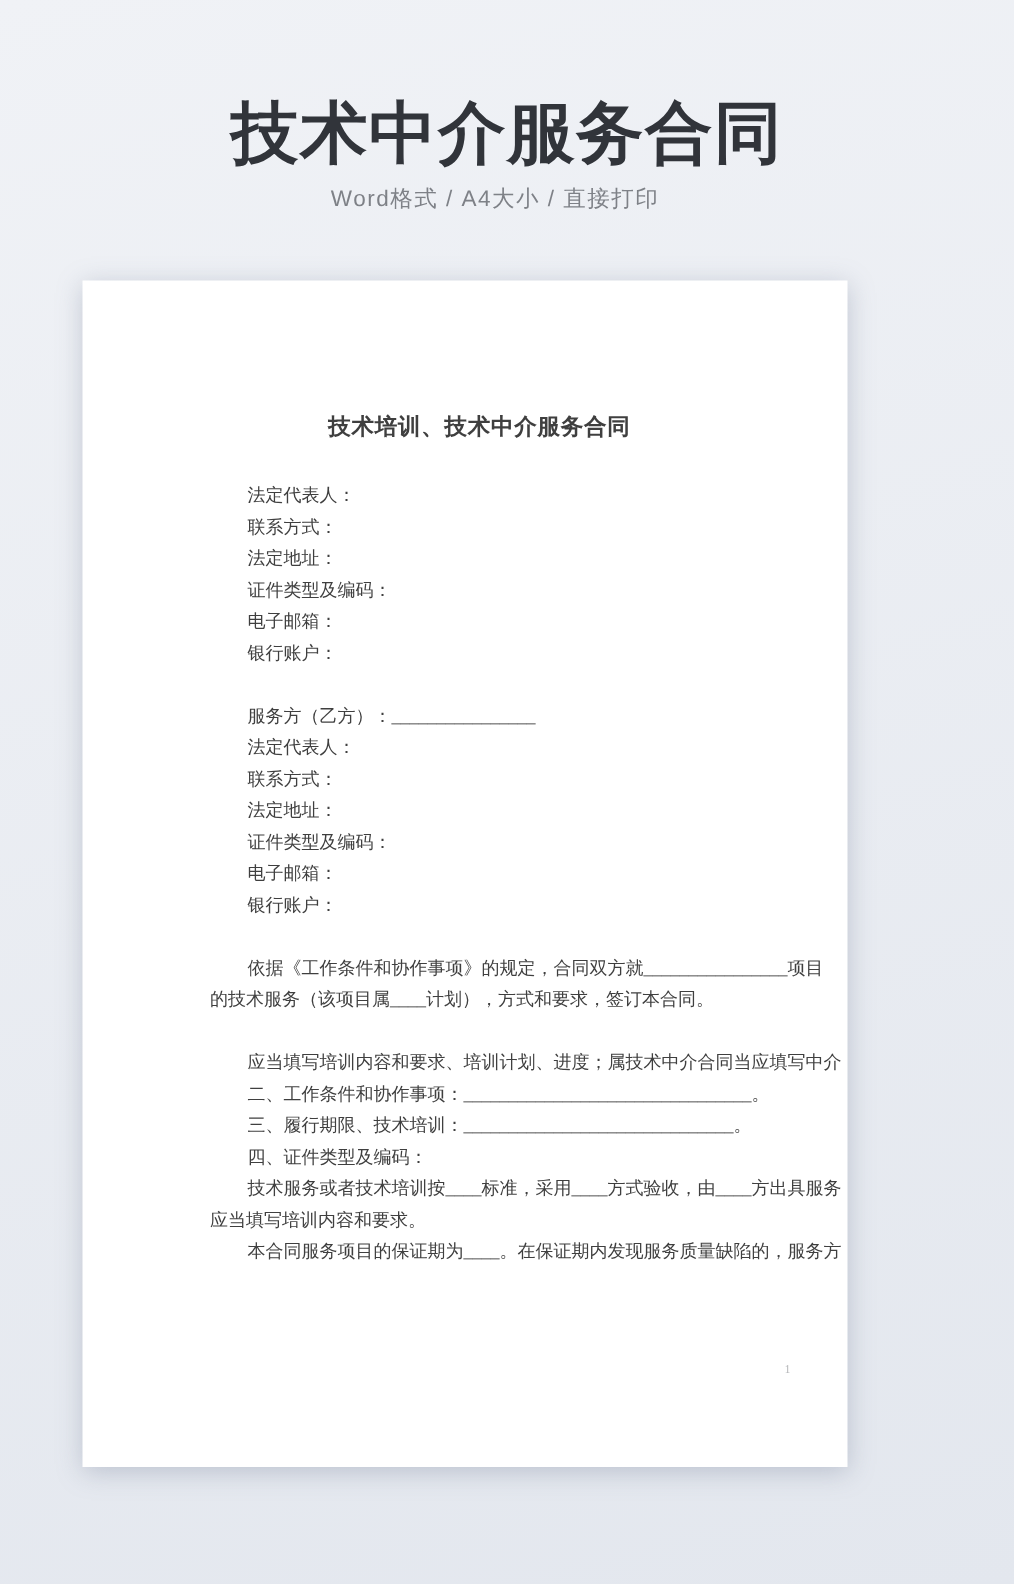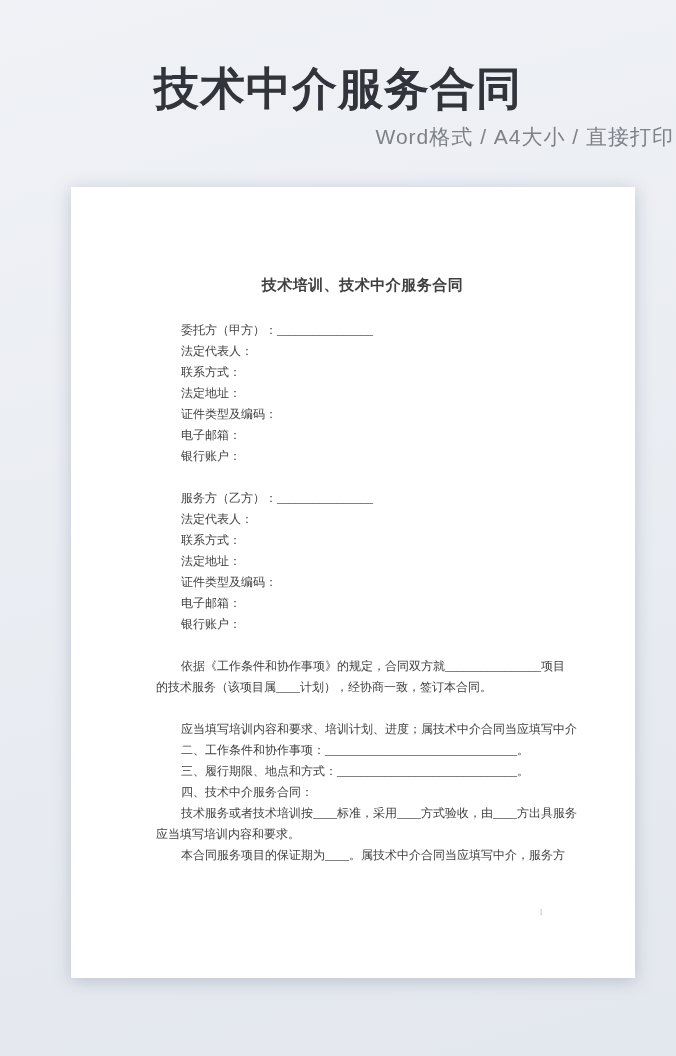--- a/index.html
+++ b/index.html
@@ -15,26 +15,26 @@
     width:676px;height:1056px;position:relative;overflow:hidden;
     background:linear-gradient(165deg,var(--background-top) 0%,var(--background-bottom) 100%);
     font-family:"Liberation Sans",sans-serif;
   }
   .header-title{
     margin:0;position:absolute;top:64px;left:0;right:0;
     text-align:center;font-size:45px;line-height:1.1;font-weight:700;
     letter-spacing:1px;color:var(--header-title);
   }
   .header-subtitle{
-    position:absolute;top:123px;left:0;right:2px;
-    text-align:right;font-size:21px;letter-spacing:1px;
+    position:absolute;top:123px;left:0;right:16px;
+    text-align:center;font-size:15px;letter-spacing:1px;
     color:var(--header-subtitle);
   }
   .page{
-    position:absolute;left:71px;top:187px;width:564px;height:791px;
+    position:absolute;left:55px;top:187px;width:510px;height:791px;
     background:#ffffff;
     box-shadow:0 3px 16px rgba(120,132,155,0.38);
   }
   .doc-inner{
     position:absolute;left:85px;right:66px;top:88px;bottom:0;
     font-family:"Liberation Serif",serif;
     font-size:12px;line-height:21px;color:var(--doc-text);
   }
   .doc-title{
     font-size:15px;font-weight:700;text-align:center;
@@ -59,46 +59,45 @@
 
   <div class="header-subtitle">Word格式 / A4大小 / 直接打印</div>
 
   <div class="page">
     <div class="doc-inner">
 
       <div class="doc-title">技术培训、技术中介服务合同</div>
 
       <div class="doc-lines">
 
-      <div class="doc-line ind">委托方（甲方）：________________</div>
           <div class="doc-line ind">法定代表人：</div>
           <div class="doc-line ind">联系方式：</div>
           <div class="doc-line ind">法定地址：</div>
           <div class="doc-line ind">证件类型及编码：</div>
           <div class="doc-line ind">电子邮箱：</div>
           <div class="doc-line ind">银行账户：</div>
           <div class="doc-line blank"></div>
           <div class="doc-line ind">服务方（乙方）：________________</div>
           <div class="doc-line ind">法定代表人：</div>
           <div class="doc-line ind">联系方式：</div>
           <div class="doc-line ind">法定地址：</div>
           <div class="doc-line ind">证件类型及编码：</div>
           <div class="doc-line ind">电子邮箱：</div>
           <div class="doc-line ind">银行账户：</div>
           <div class="doc-line blank"></div>
           <div class="doc-line ind">依据《工作条件和协作事项》的规定，合同双方就________________项目</div>
-          <div class="doc-line flush">的技术服务（该项目属____计划），经协商一致，签订本合同。</div>
+          <div class="doc-line flush">的技术服务（该项目属____计划），方式和要求，签订本合同。</div>
           <div class="doc-line blank"></div>
           <div class="doc-line ind">应当填写培训内容和要求、培训计划、进度；属技术中介合同当应填写中介</div>
           <div class="doc-line ind">二、工作条件和协作事项：________________________________。</div>
-          <div class="doc-line ind">三、履行期限、地点和方式：______________________________。</div>
-          <div class="doc-line ind">四、技术中介服务合同：</div>
+          <div class="doc-line ind">三、履行期限、技术培训：______________________________。</div>
+          <div class="doc-line ind">四、证件类型及编码：</div>
           <div class="doc-line ind">技术服务或者技术培训按____标准，采用____方式验收，由____方出具服务</div>
           <div class="doc-line flush">应当填写培训内容和要求。</div>
-          <div class="doc-line ind">本合同服务项目的保证期为____。属技术中介合同当应填写中介，服务方</div>
+          <div class="doc-line ind">本合同服务项目的保证期为____。在保证期内发现服务质量缺陷的，服务方</div>
         </div>
 
     </div>
 
     <span class="page-mark">1</span>
   </div>
 
 </div>
 
 </body></html>

